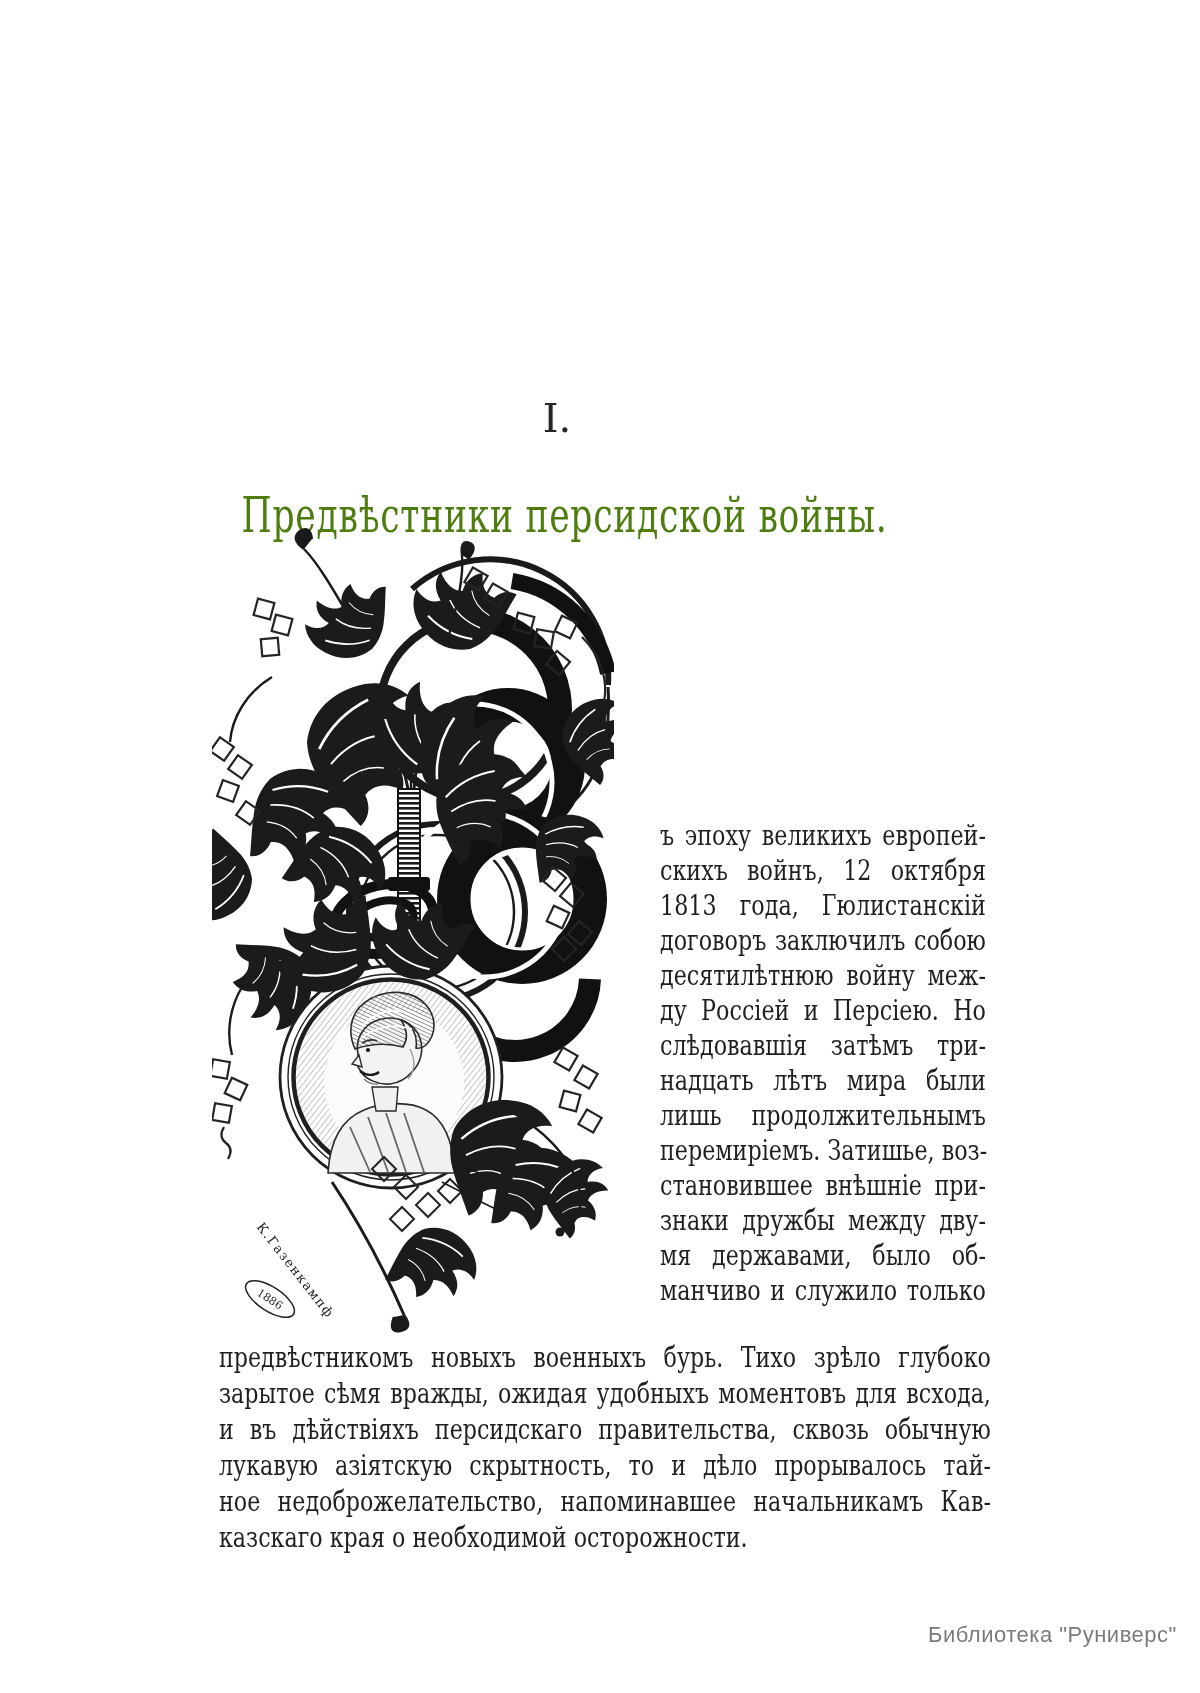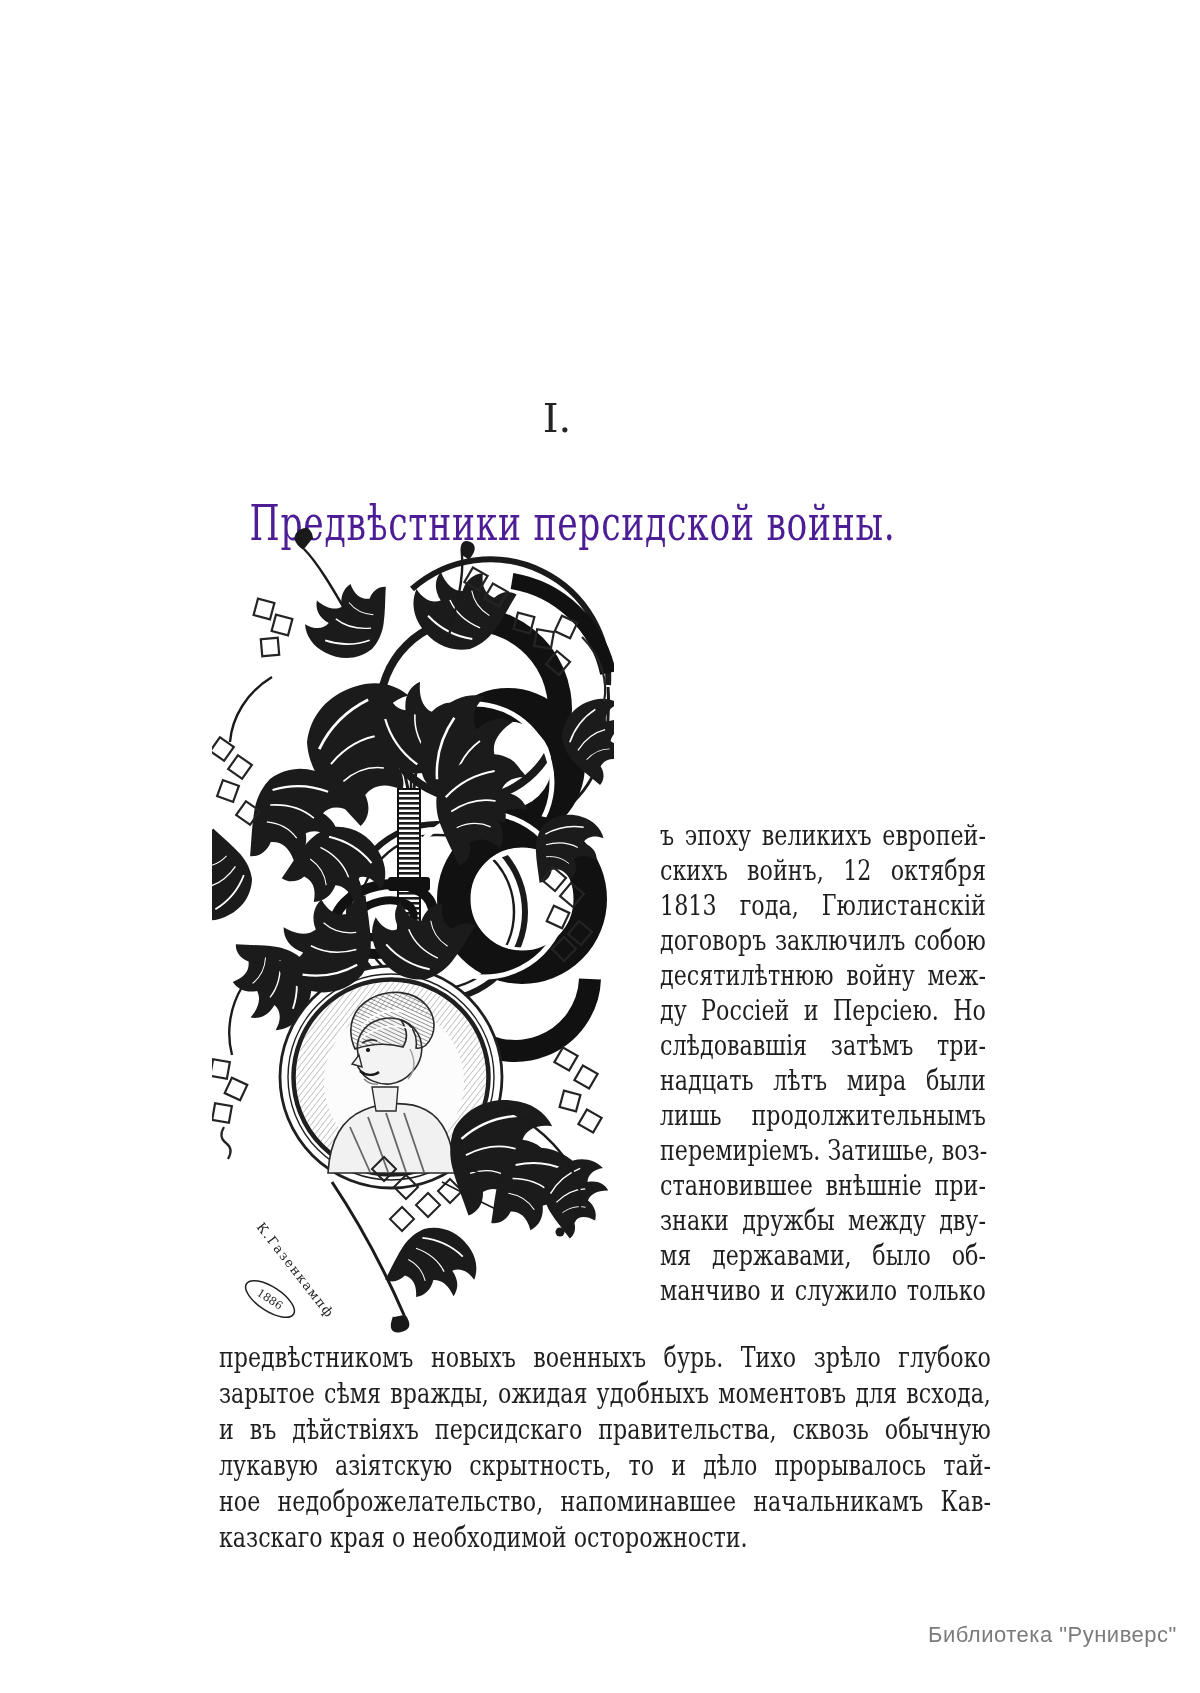--- a/index.html
+++ b/index.html
@@ -1,20 +1,20 @@
 <!DOCTYPE html>
 <html><head>
 <meta charset="utf-8">
 <style>
   html,body{margin:0;padding:0;background:#e8e8e8;}
   .page{position:relative;width:1200px;height:1693px;background:#ffffff;overflow:hidden;
         font-family:"DejaVu Serif","Liberation Serif",serif;color:#1f1f1f;}
   .headings{position:absolute;left:7px;top:0;width:1100px;text-align:center;}
   .chapter-num{position:absolute;left:0;top:398px;width:100%;font-size:40px;line-height:40px;color:#242424;}
-  .title{position:absolute;left:0;top:483px;width:100%;margin:16px;font-weight:normal;font-size:48px;line-height:48px;color:#4c1d95;white-space:nowrap;}
+  .title{position:absolute;left:0;top:483px;width:100%;margin:8px;font-weight:normal;font-size:48px;line-height:48px;color:#4d7c0f;white-space:nowrap;}
   .title-inner{display:inline-block;transform:scaleX(0.72);transform-origin:50% 50%;letter-spacing:1px;}
   .ornament{position:absolute;left:212px;top:527px;width:402px;height:808px;}
   .sr{position:absolute;width:1px;height:1px;overflow:hidden;clip-path:inset(50%);}
   .col-text{position:absolute;left:660px;top:818px;width:396px;transform:scaleX(0.823);transform-origin:0 0;}
   .col-text .line{height:35px;line-height:35px;font-size:27px;text-align:justify;text-align-last:justify;white-space:nowrap;}
   .full-text{position:absolute;left:219px;top:1340px;width:940px;transform:scaleX(0.8212);transform-origin:0 0;}
   .full-text .line{height:36px;line-height:36px;font-size:27px;text-align:justify;text-align-last:justify;white-space:nowrap;}
   .full-text .line.last{text-align-last:left;}
   .watermark{position:absolute;left:928px;top:1622px;font-family:"Liberation Sans","DejaVu Sans",sans-serif;
              font-size:22px;color:#7b7b7b;letter-spacing:0.5px;}

